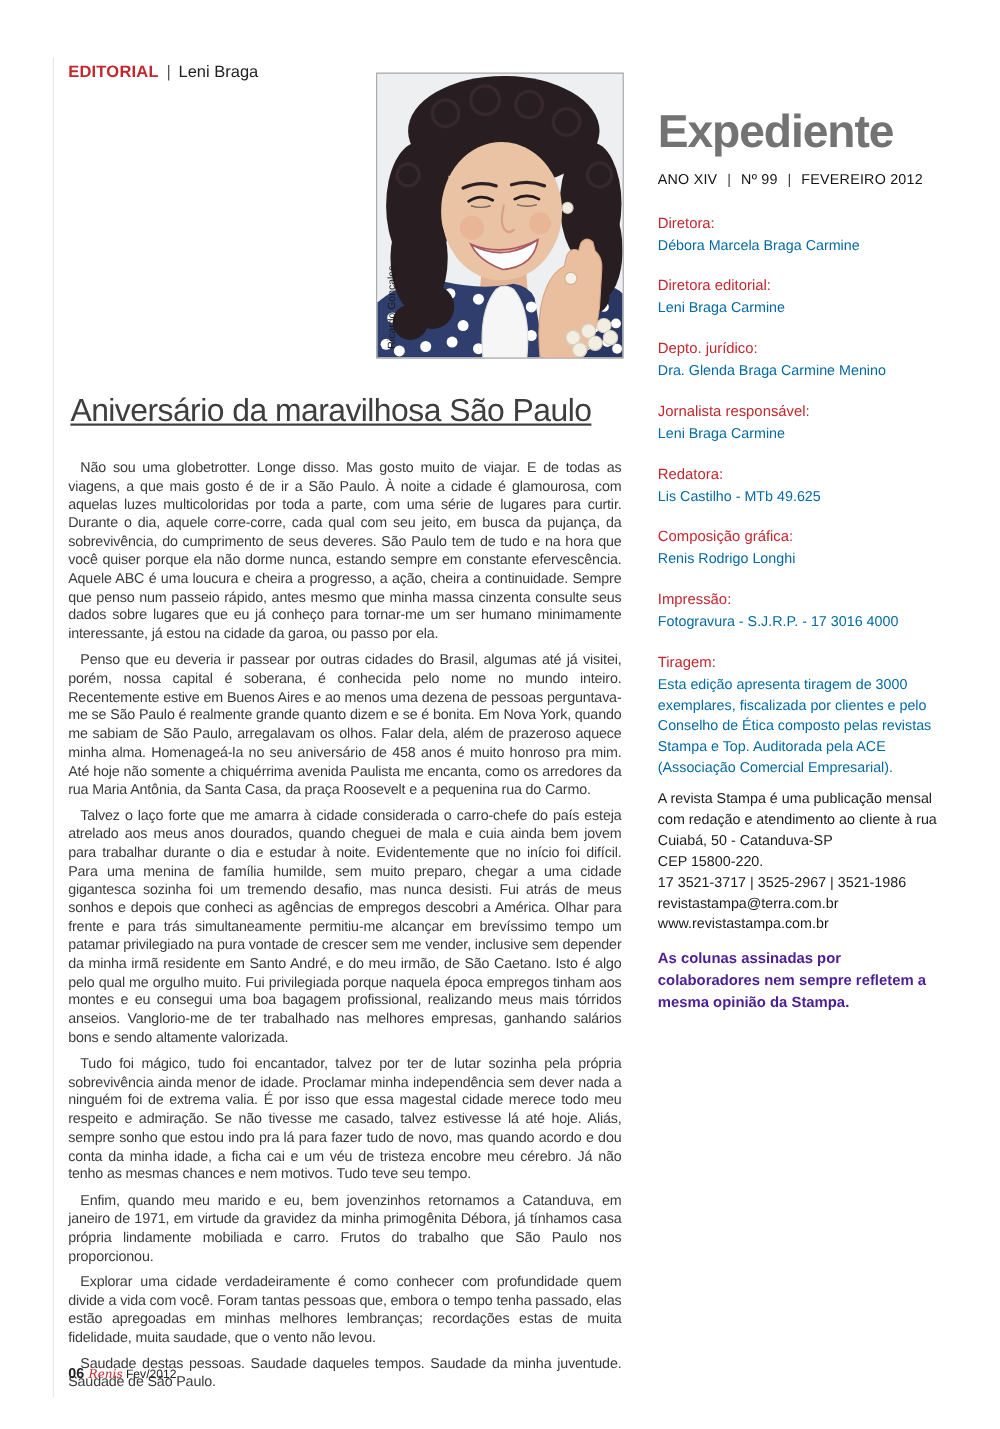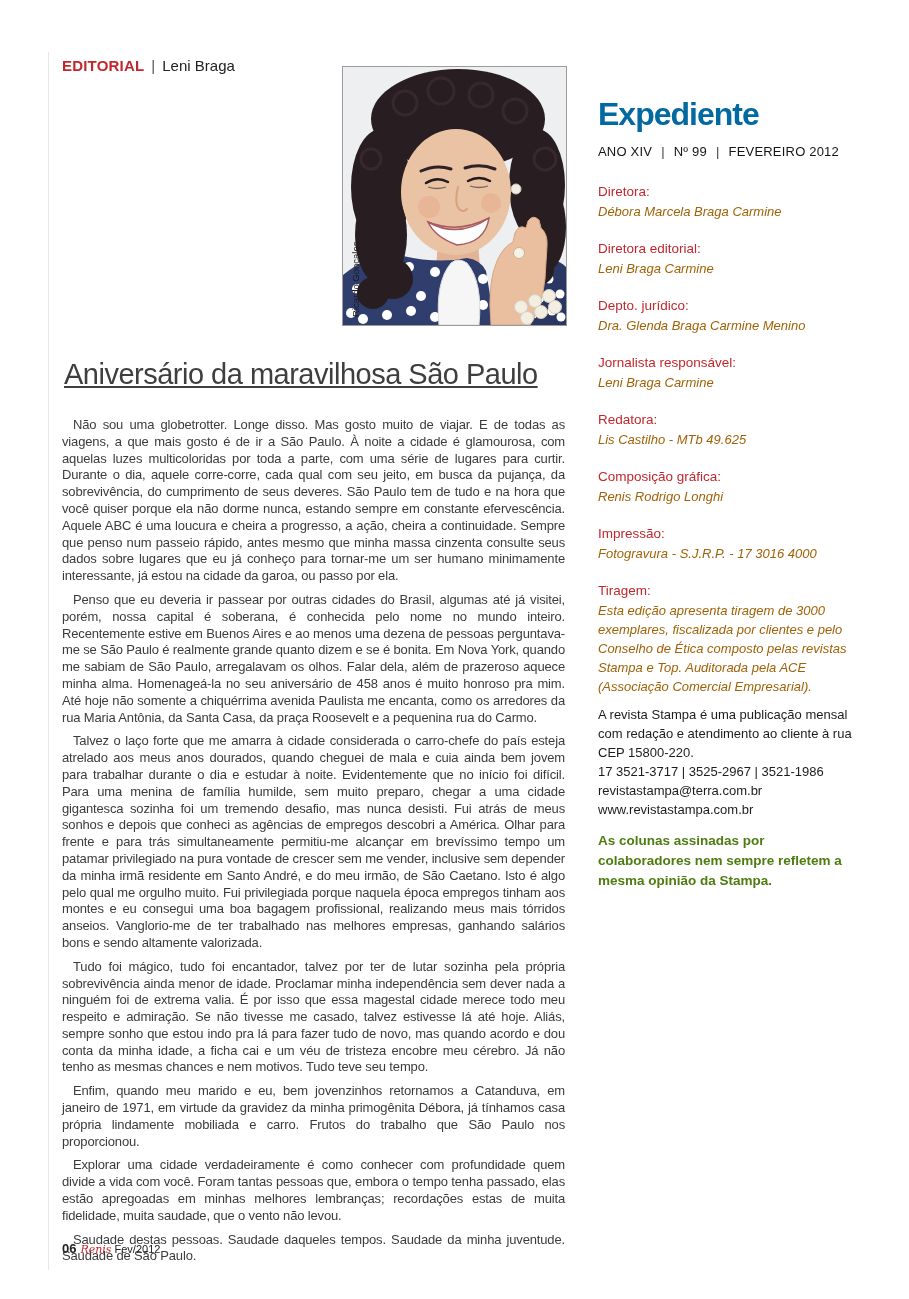--- a/index.html
+++ b/index.html
@@ -25,31 +25,31 @@
   }
   .body{position:absolute;left:62px;top:417px;width:503px;color:#3b3b3b;}
   .body p{
     margin:0 0 7px 0;font-size:13px;line-height:16.8px;text-align:justify;
     text-indent:11px;letter-spacing:-.15px;
   }
   .body p:last-of-type{margin-bottom:0;}
 
   
   .expediente{position:absolute;left:598px;top:96px;width:276px;}
-  .exp-title{margin:0;font-size:32px;font-weight:800;letter-spacing:-1px;color:#0369a1;}
+  .exp-title{margin:0;font-size:42px;font-weight:800;letter-spacing:-1px;color:#737373;}
   .issue-line{margin-top:11px;font-size:13px;color:#141414;letter-spacing:.2px;white-space:nowrap;}
   .issue-line .pipe{color:#3c3c3c;margin:0 9px;font-weight:300;}
   .entries{margin-top:23px;}
   .entry{margin-bottom:17px;}
   .entry .label{color:#c2272d;font-weight:normal;font-size:13.5px;line-height:20px;}
-  .entry .value{color:#a16207;font-size:13px;line-height:20px;font-style:italic;}
+  .entry .value{color:#0369a1;font-size:13px;line-height:20px;}
   .entry.tiragem{margin-bottom:9px;}
   .entry.tiragem .value{line-height:19px;}
   .pubinfo{font-size:13px;line-height:19px;color:#1c1c1c;margin-bottom:12px;}
-  .note{font-size:13.5px;line-height:20px;color:#4d7c0f;font-weight:bold;width:262px;}
+  .note{font-size:13.5px;line-height:20px;color:#4c1d95;font-weight:bold;width:262px;}
 
   
   .footer{position:absolute;left:62px;top:1241px;font-size:11px;color:#222;}
   .footer .pn{font-size:13px;font-weight:bold;margin-right:4px;}
   .footer .mag{color:#c2272d;font-family:"DejaVu Serif",serif;font-style:italic;margin-right:3px;}
 </style>
 </head>
 <body>
 
 <div class="page">
@@ -204,20 +204,21 @@
         <div class="value">Fotogravura - S.J.R.P. - 17 3016 4000</div>
       </div>
       <div class="entry tiragem">
         <div class="label">Tiragem:</div>
         <div class="value">Esta edição apresenta tiragem de 3000 exemplares, fiscalizada por clientes e pelo Conselho de Ética composto pelas revistas Stampa e Top. Auditorada pela ACE (Associação Comercial Empresarial).</div>
       </div>
     </div>
     <div class="pubinfo">
       <div>A revista Stampa é uma publicação mensal</div>
       <div>com redação e atendimento ao cliente à rua</div>
+      <div>Cuiabá, 50 - Catanduva-SP</div>
       <div>CEP 15800-220.</div>
       <div>17 3521-3717 | 3525-2967 | 3521-1986</div>
       <div>revistastampa@terra.com.br</div>
       <div>www.revistastampa.com.br</div>
     </div>
     <div class="note">As colunas assinadas por colaboradores nem sempre refletem a mesma opinião da Stampa.</div>
   </aside>
 
   <div class="footer">
     <span class="pn">06</span><span class="mag">Renis</span><span class="iss">Fev/2012</span>

